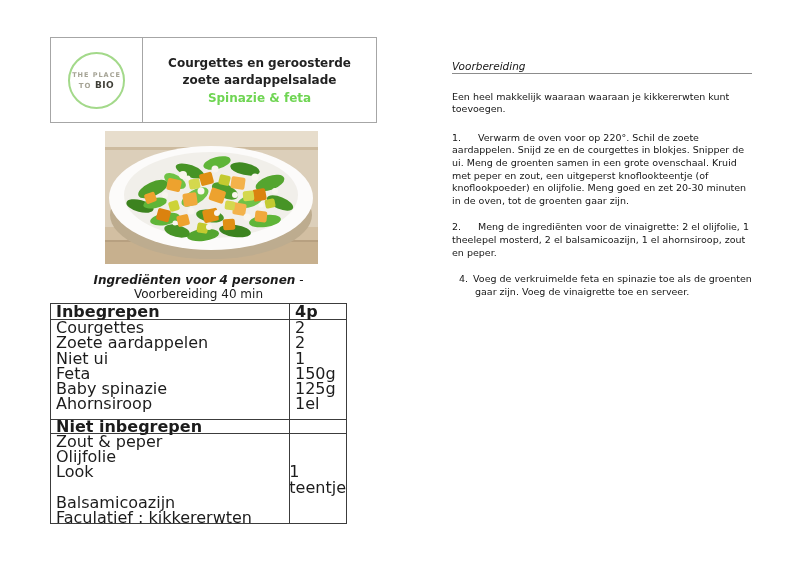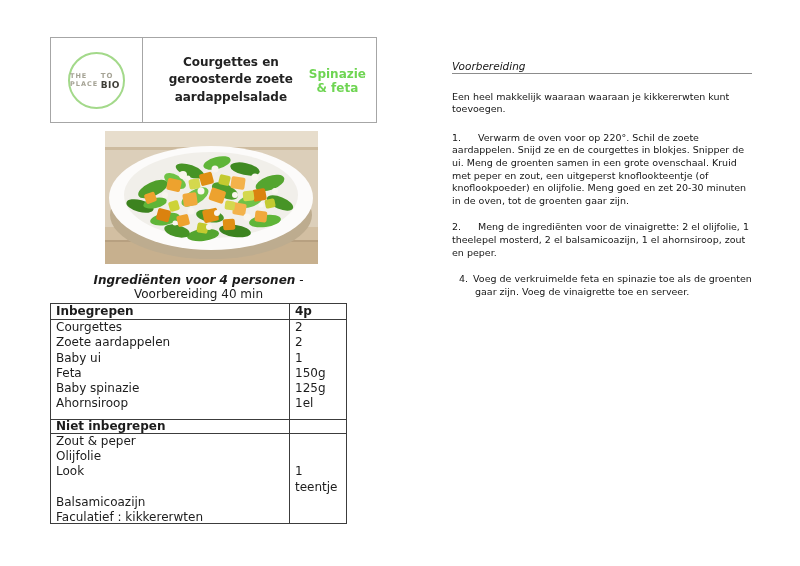--- a/index.html
+++ b/index.html
@@ -8,41 +8,41 @@
     position:relative; width:800px; height:566px; background:#ffffff;
     font-family:"DejaVu Sans", sans-serif; color:#1c1c1c; overflow:hidden;
   }
 
   
   .header-box { position:absolute; left:50px; top:37px; width:327px; height:86px;
     border:1px solid #a6a6a6; display:flex; background:#fff; }
   .logo-cell { width:92px; border-right:1px solid #a6a6a6; display:flex;
     align-items:center; justify-content:center; }
   .logo-circle { width:57px; height:57px; border:2px solid #a3d98a; border-radius:50%;
-    display:flex; flex-direction:row; align-items:center; justify-content:center; }
+    display:flex; flex-direction:column; align-items:center; justify-content:center; }
   .logo-l1 { font-size:6.5px; letter-spacing:1px; color:#a6a496; font-weight:bold; }
   .logo-l2 { font-size:7px; letter-spacing:1px; color:#a6a496; font-weight:bold; margin-top:1px;}
   .logo-l2 b { font-size:9px; color:#3f3e37; letter-spacing:0.5px; }
-  .title-cell { flex:1; display:flex; flex-direction:row; align-items:center;
+  .title-cell { flex:1; display:flex; flex-direction:column; align-items:center;
     justify-content:center; text-align:center; padding:0 10px; }
   .recipe-title { font-size:12px; font-weight:bold; line-height:1.45; color:#222; }
   .recipe-subtitle { font-size:12px; font-weight:bold; margin-top:2px; }
 
   
   .photo { position:absolute; left:105px; top:131px; width:213px; height:133px; }
   .photo svg { display:block; }
 
   
   .ingr-caption { position:absolute; left:50px; top:273px; width:297px;
     text-align:center; font-size:12px; color:#1c1c1c; }
   .ingr-caption .it { font-style:italic; font-weight:bold; }
 
   
   .ingr-table { position:absolute; left:50px; top:303px; width:297px; height:221px;
-    border:1px solid #3c3c3c; font-size:12px; background:#fff; }
+    border:1px solid #3c3c3c; font-size:16px; background:#fff; }
   .col-divider { position:absolute; left:238px; top:0; bottom:0; width:1px;
     background:#3c3c3c; }
   .t-row { display:flex; line-height:15.3px; }
   .t-row .c1 { width:238px; padding-left:5px; }
   .t-row .c2 { flex:1; padding-left:6px; }
   .t-head { font-weight:bold; border-bottom:1px solid #3c3c3c; line-height:15px; }
   .t-spacer { height:7px; }
   .t-head2 { font-weight:bold; border-top:1px solid #3c3c3c;
     border-bottom:1px solid #3c3c3c; line-height:13px;gap:21px; }
 
@@ -170,21 +170,21 @@
 
     <div class="t-row">
       <span class="c1">Courgettes</span>
       <span class="c2">2</span>
     </div>
     <div class="t-row">
       <span class="c1">Zoete aardappelen</span>
       <span class="c2">2</span>
     </div>
     <div class="t-row">
-      <span class="c1">Baby ui</span>
+      <span class="c1">Niet ui</span>
       <span class="c2">1</span>
     </div>
     <div class="t-row">
       <span class="c1">Feta</span>
       <span class="c2">150g</span>
     </div>
     <div class="t-row">
       <span class="c1">Baby spinazie</span>
       <span class="c2">125g</span>
     </div>

